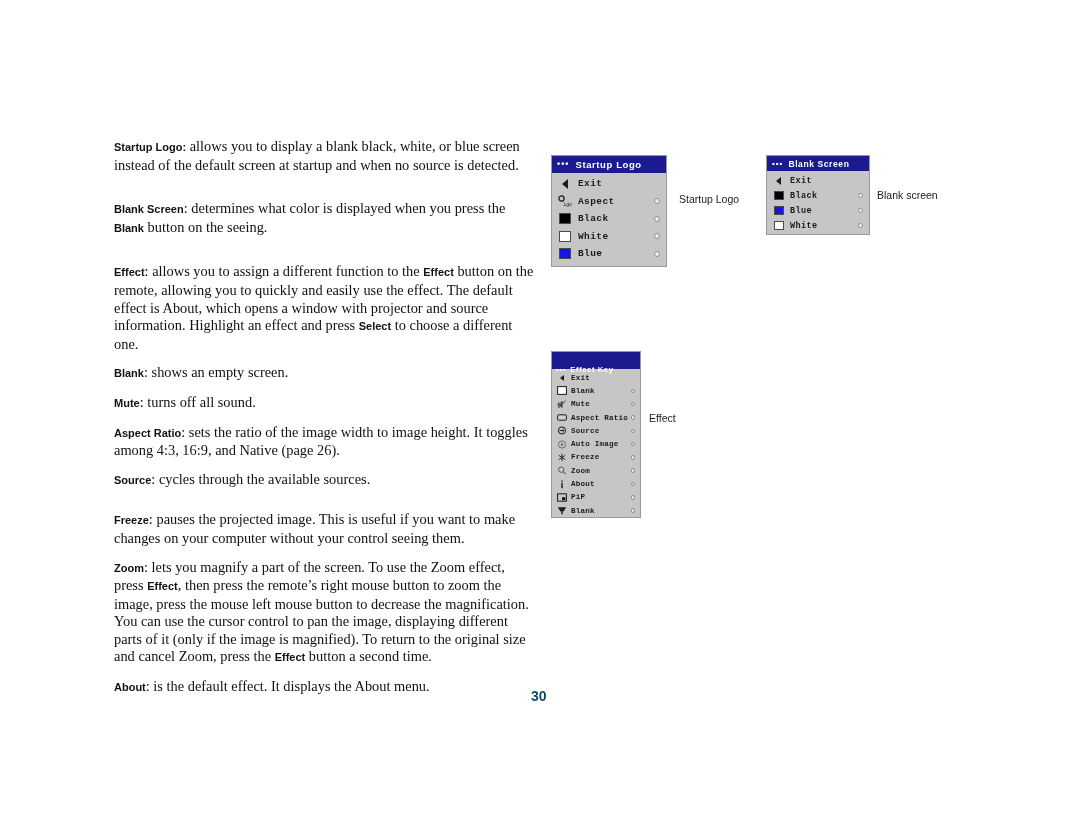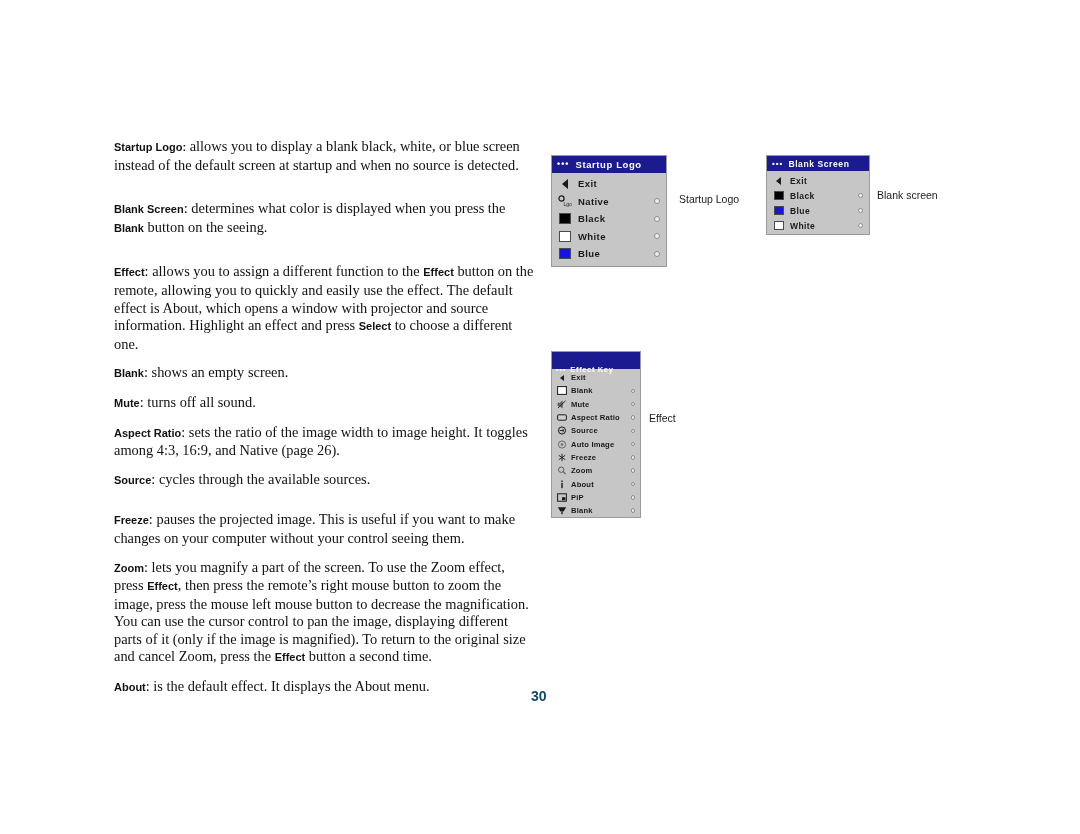--- a/index.html
+++ b/index.html
@@ -84,21 +84,21 @@
     box-sizing: border-box;
     position: relative;
   }
   .osd-icon {
     flex: 0 0 auto;
     display: flex;
     align-items: center;
     justify-content: center;
   }
   .osd-label {
-    font-family: Liberation Sans, sans-serif;
+    font-family: Liberation Mono, monospace;
     font-weight: bold;
     color: #1a1a1a;
     letter-spacing: 0.4px;
     white-space: nowrap;
     flex: 1 1 auto;
   }
   .osd-radio {
     flex: 0 0 auto;
     border-radius: 50%;
     background: #eeeeee;
@@ -230,21 +230,21 @@
       <span class="osd-label">Exit</span>
     </div>
 
     <div class="osd-row">
       <span class="osd-icon">
         <svg class="ico-svg" width="14" height="12" viewBox="0 0 14 12">
           <circle cx="3.5" cy="3.5" r="2.6" fill="none" stroke="#1a1a1a" stroke-width="1.2"></circle>
           <text x="5.5" y="11" font-family="Liberation Sans, sans-serif" font-size="5" fill="#1a1a1a">Lgo</text>
         </svg>
       </span>
-      <span class="osd-label">Native</span>
+      <span class="osd-label">Aspect</span>
       <span class="osd-radio"></span>
     </div>
 
     <div class="osd-row">
       <span class="osd-icon">
           <span class="sw" style="background:#000000;"></span>
         </span>
       <span class="osd-label">Black</span>
       <span class="osd-radio"></span>
     </div>

